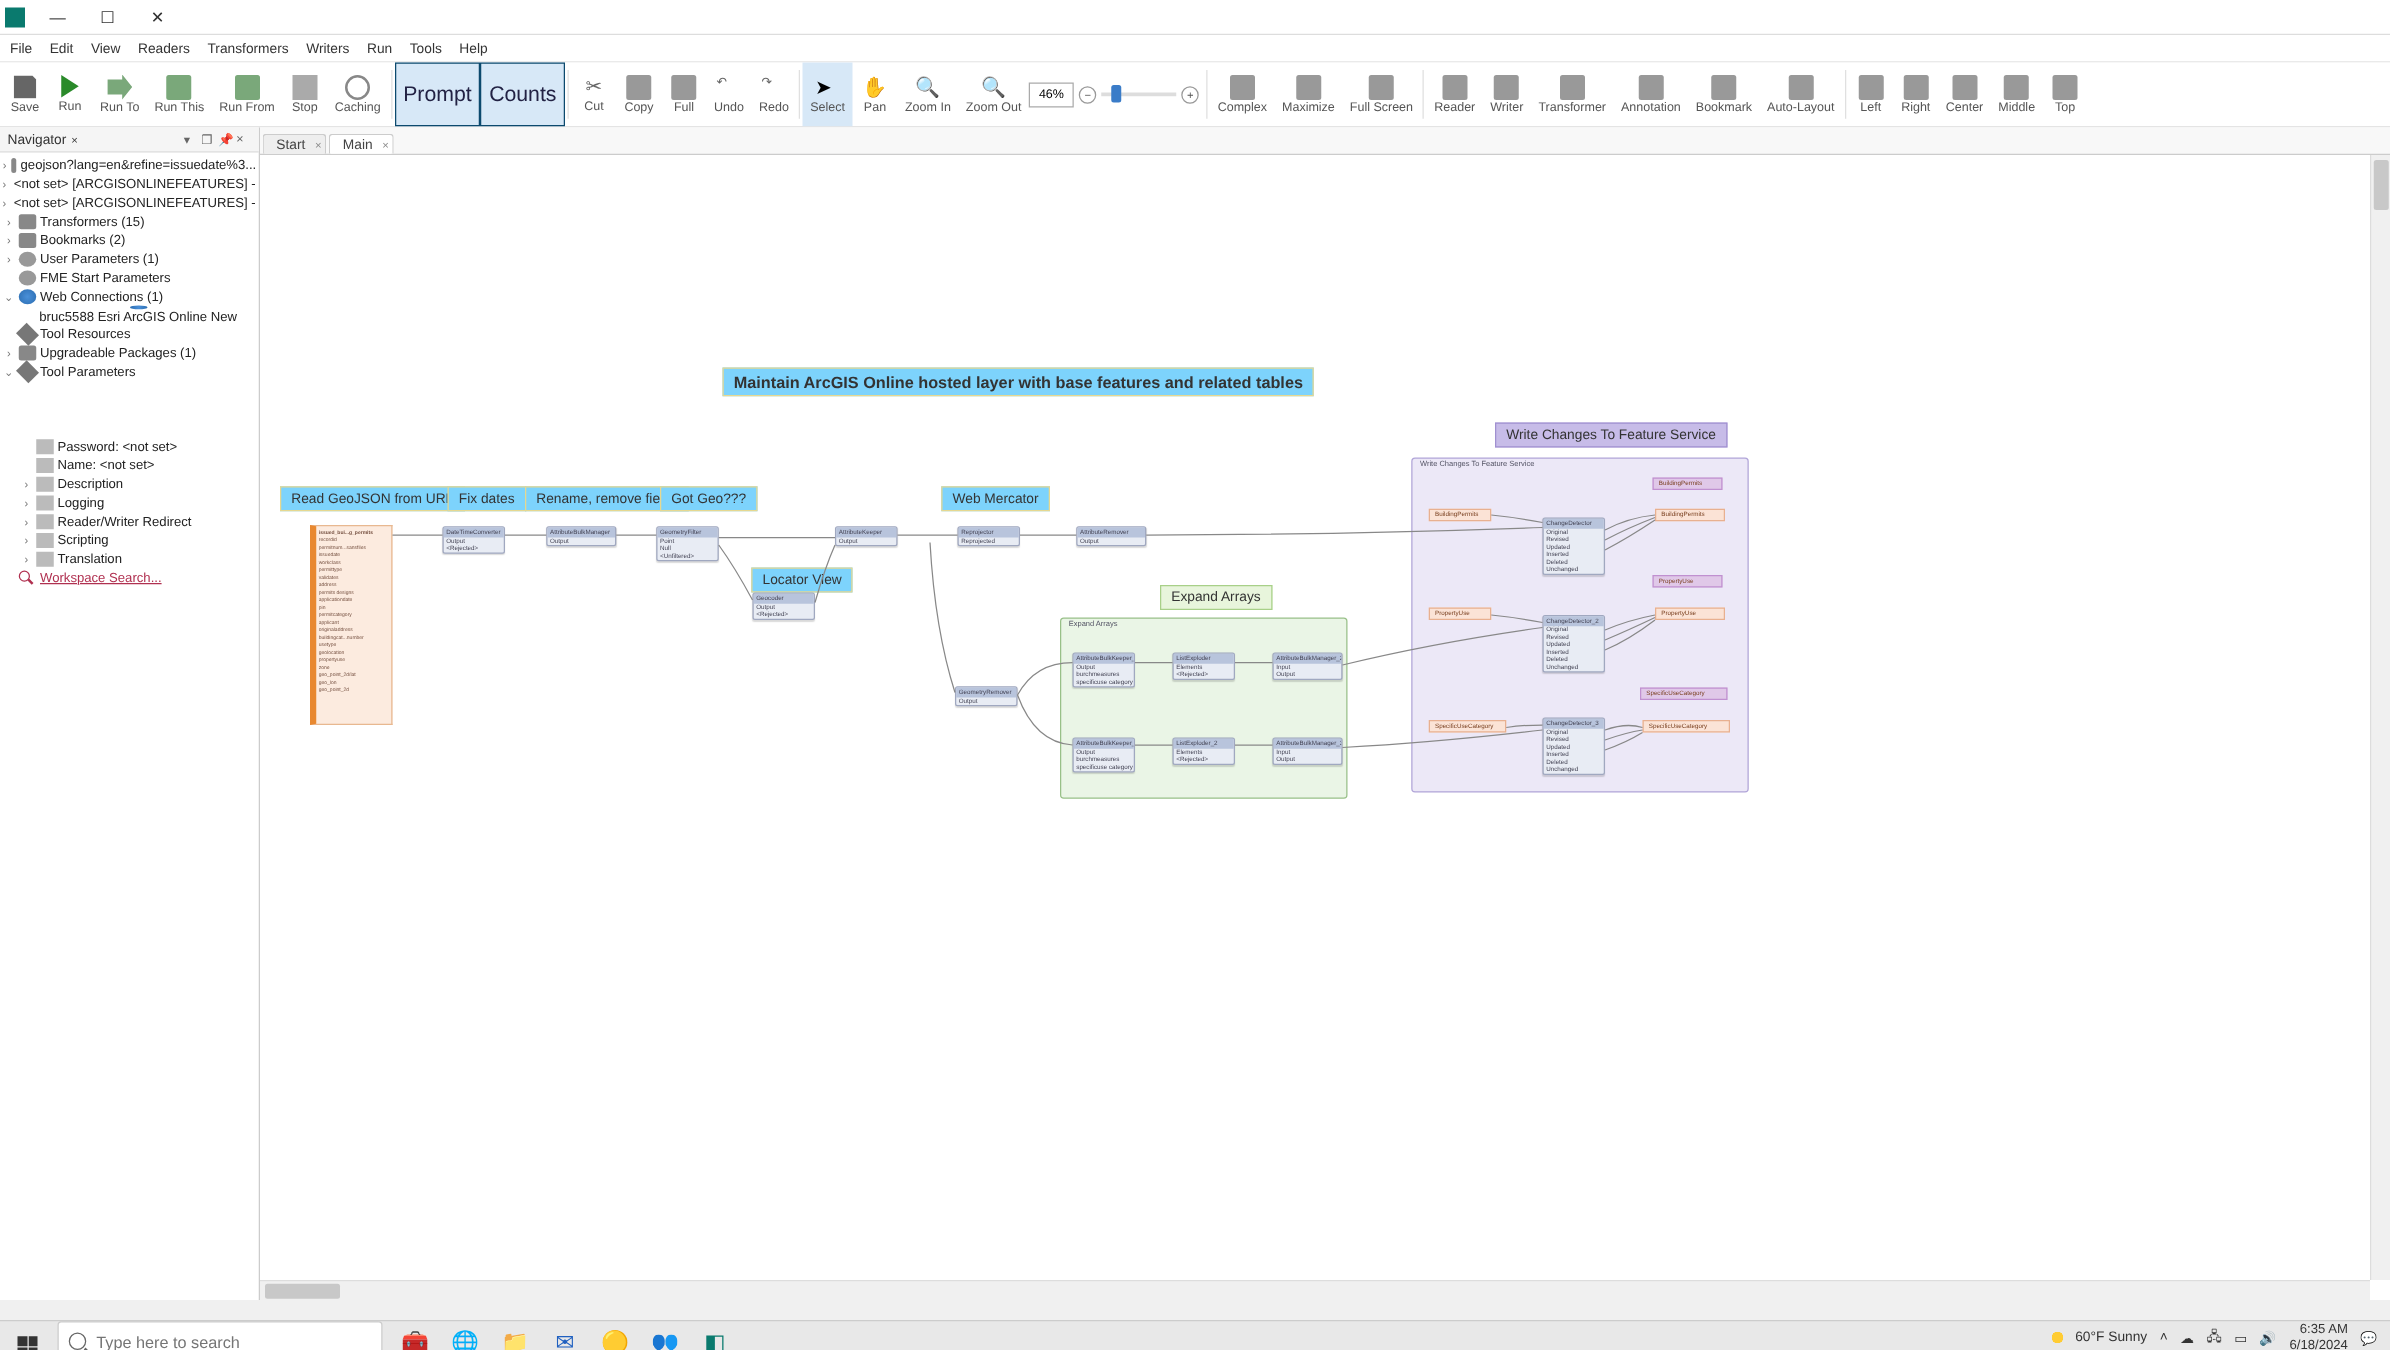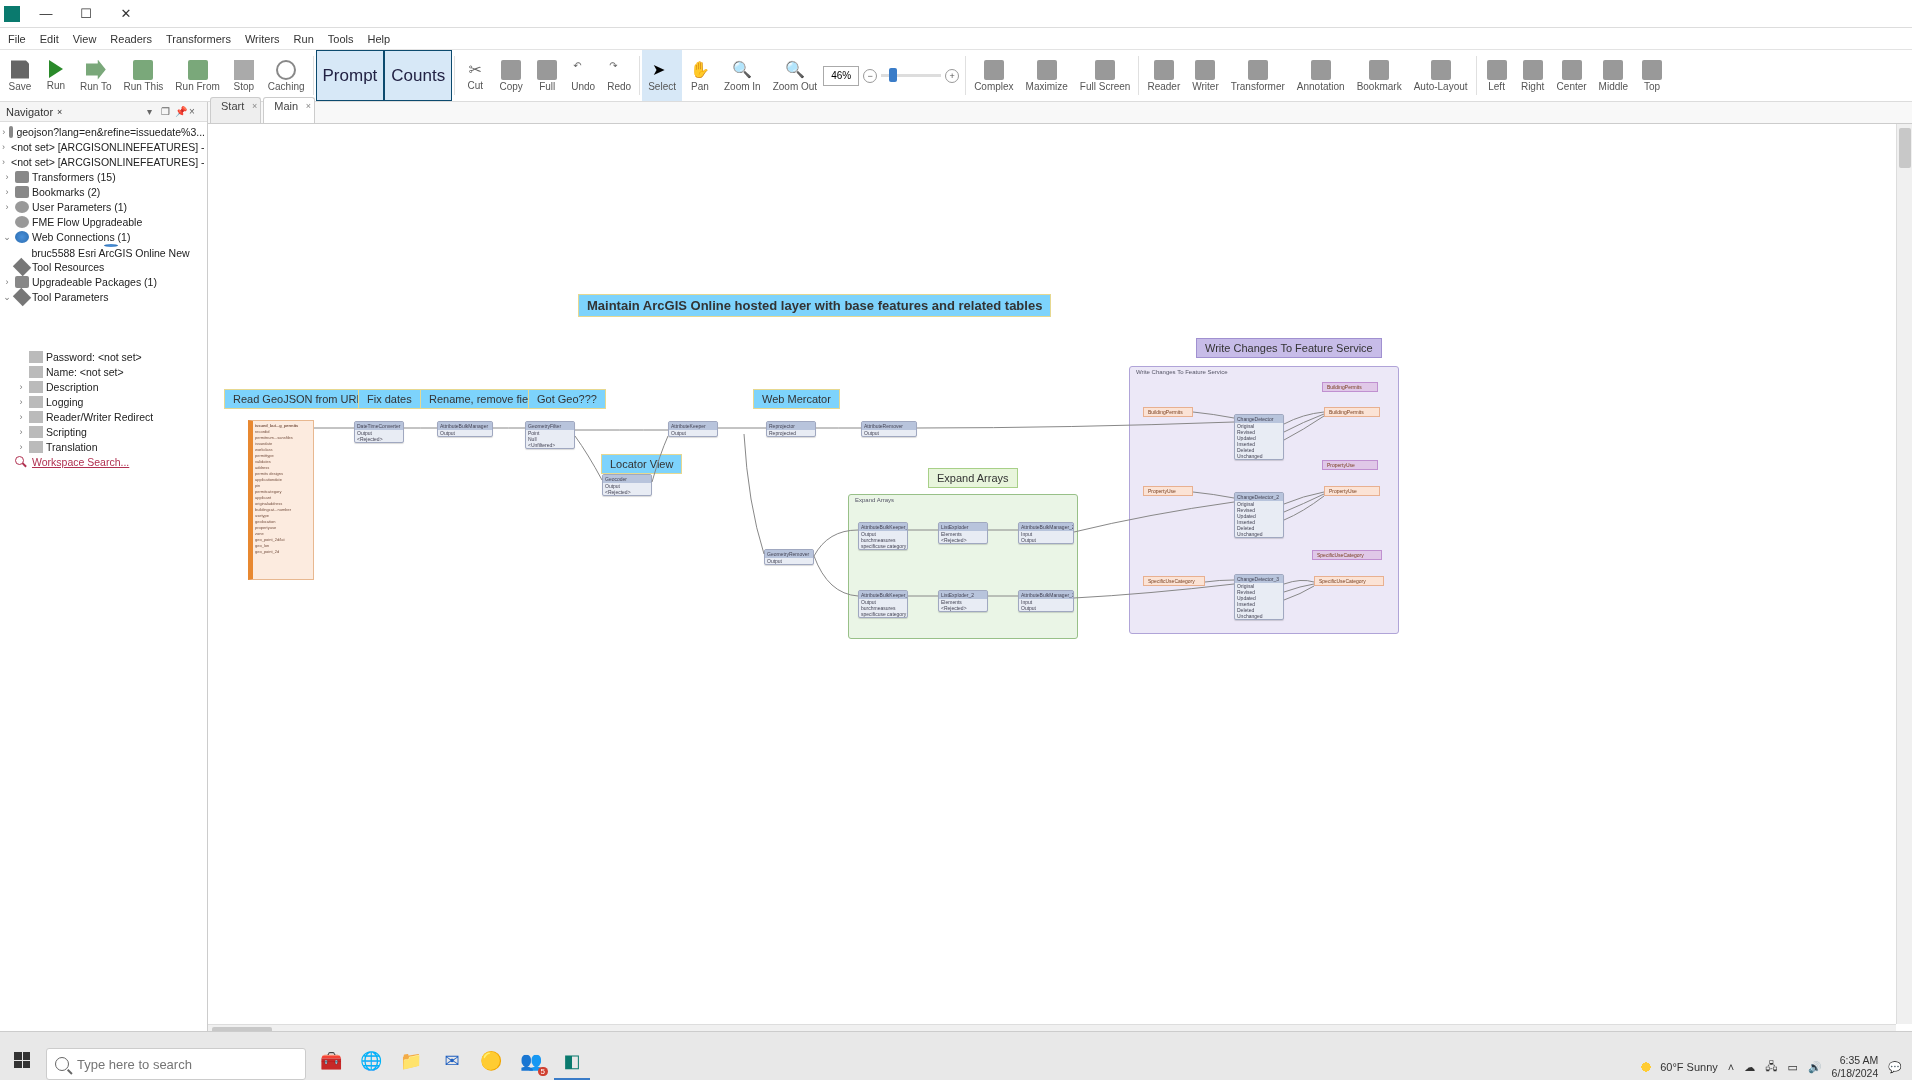--- a/index.html
+++ b/index.html
@@ -49,21 +49,21 @@
 .ti-globe { background: radial-gradient(circle,#4a90d9,#2a6cb0); border-radius: 50%; }
 .ti-wrench { background: #777; transform: rotate(45deg); }
 .ti-doc { background: #bbb; }
 .ti-search { background: transparent; position:relative;}
 .ti-search::before{content:"";position:absolute;width:7px;height:7px;border:1.5px solid #b03050;border-radius:50%;left:0;top:0;}
 .ti-search::after{content:"";position:absolute;width:5px;height:1.5px;background:#b03050;left:7px;top:8px;transform:rotate(45deg);}
 
 
 .canvas-wrap { flex: 1; display: flex; flex-direction: column; background: #fff; position: relative; }
 .tabs-row { height: 22px; display: flex; align-items: flex-end; padding-left: 2px; border-bottom: 1px solid #ccc; background:#f8f8f8;}
-.tab { height: 26px; padding: 2px 16px 2px 10px; background: #eee; border: 1px solid #ccc; border-bottom: none; margin-right: 2px; font-size: 11px; color: #444; position: relative; border-radius: 3px 3px 0 0;}
+.tab { height: 16px; padding: 2px 16px 2px 10px; background: #eee; border: 1px solid #ccc; border-bottom: none; margin-right: 2px; font-size: 11px; color: #444; position: relative; border-radius: 3px 3px 0 0;}
 .tab.active { background: #fff; }
 .tab .close { position: absolute; right: 3px; top: 3px; font-size: 9px; color: #888; }
 .canvas { flex: 1; position: relative; overflow: hidden; background: #fff; }
 .canvas-scroll-v { position:absolute; right:0; top:0; bottom:16px; width:16px; background:#f0f0f0; border-left:1px solid #ddd;}
 .canvas-scroll-h { position:absolute; left:0; right:16px; bottom:0; height:16px; background:#f0f0f0; border-top:1px solid #ddd;}
 .scroll-thumb-v { position:absolute; left:2px; width:12px; top:4px; height:40px; background:#c8c8c8; border-radius:2px;}
 .scroll-thumb-h { position:absolute; top:2px; height:12px; left:4px; width:60px; background:#c8c8c8; border-radius:2px;}
 
 
 .annotation { position: absolute; background: #7dd3fc; border: 1px solid #e6d890; padding: 3px 8px; font-size: 11px; color: #333; }
@@ -73,21 +73,21 @@
 .node .node-head { background: #b8c4dc; padding: 1px 2px; font-size: 5px; white-space: nowrap; overflow:hidden;}
 .node .node-row { padding: 0 2px; white-space: nowrap; overflow:hidden; line-height:6px;}
 .reader-node { position:absolute; background:#fcebdf; border:1px solid #e8b890; border-left:5px solid #e88830; font-size: 4px; line-height: 6px; padding:2px; color:#755040;}
 .writer-node { position:absolute; background:#fbe3d6; border:1px solid #e8b090; font-size:5px; padding:1px 4px; color:#7a4020;}
 .bookmark { position:absolute; border:1px solid; border-radius:3px; }
 .bookmark.green { background:#eaf5e6; border-color:#98c088; }
 .bookmark.purple { background:#ece8f7; border-color:#b0a4d8; }
 .bookmark-label { position:absolute; top:2px; left:6px; font-size:6px; color:#556;}
 
 
-.taskbar { position: fixed; bottom: 0; left: 0; right: 0; height: 49px; background: #e8e8e8; border-top: 1px solid #ccc; display: flex; align-items: flex-end; padding: 0 2px; }
+.taskbar { position: fixed; bottom: 0; left: 0; right: 0; height: 24px; background: #e8e8e8; border-top: 1px solid #ccc; display: flex; align-items: flex-start; padding: 0 2px; }
 .start-btn { width: 40px; height: 40px; display:flex;align-items:center;justify-content:center;}
 .win-logo { width:16px;height:16px;display:grid;grid-template:1fr 1fr/1fr 1fr;gap:1px;}
 .win-logo div{background:#333;}
 .search-box { width: 260px; height: 32px; background:#fff; border:1px solid #ccc; border-radius:3px; display:flex; align-items:center; padding:0 8px; margin-left:4px;}
 .search-box .sicon { width:14px;height:14px;border:1.5px solid #666;border-radius:50%;margin-right:8px;position:relative;}
 .search-box .sicon::after{content:"";position:absolute;width:6px;height:1.5px;background:#666;right:-5px;bottom:-2px;transform:rotate(45deg);}
 .search-box input { border:none; outline:none; font-size:13px; color:#666; flex:1;}
 .task-icons { display:flex; gap:4px; margin-left:8px; }
 .task-icon { width:36px;height:36px;display:flex;align-items:center;justify-content:center;font-size:18px;border-bottom:2px solid transparent;}
 .tray { margin-left:auto; display:flex; align-items:center; gap:10px; font-size:11px; color:#333; padding-right:8px;}
@@ -297,21 +297,21 @@
           <span>Bookmarks (2)</span>
         </div>
         <div class="tree-item" style="padding-left: 0px;">
           <span class="arrow">›</span>
           <span class="ticon ti-gear"></span>
           <span>User Parameters (1)</span>
         </div>
         <div class="tree-item" style="padding-left: 0px;">
           <span class="arrow"></span>
           <span class="ticon ti-gear"></span>
-          <span>FME Flow Upgradeable</span>
+          <span>FME Start Parameters</span>
         </div>
         <div class="tree-item" style="padding-left: 0px;">
           <span class="arrow">⌄</span>
           <span class="ticon ti-globe"></span>
           <span>Web Connections (1)</span>
         </div>
         <div class="tree-item" style="padding-left: 14px; flex-direction: column;">
           <span class="arrow"></span>
           <span class="ticon ti-globe"></span>
           <span>bruc5588 Esri ArcGIS Online New</span>

